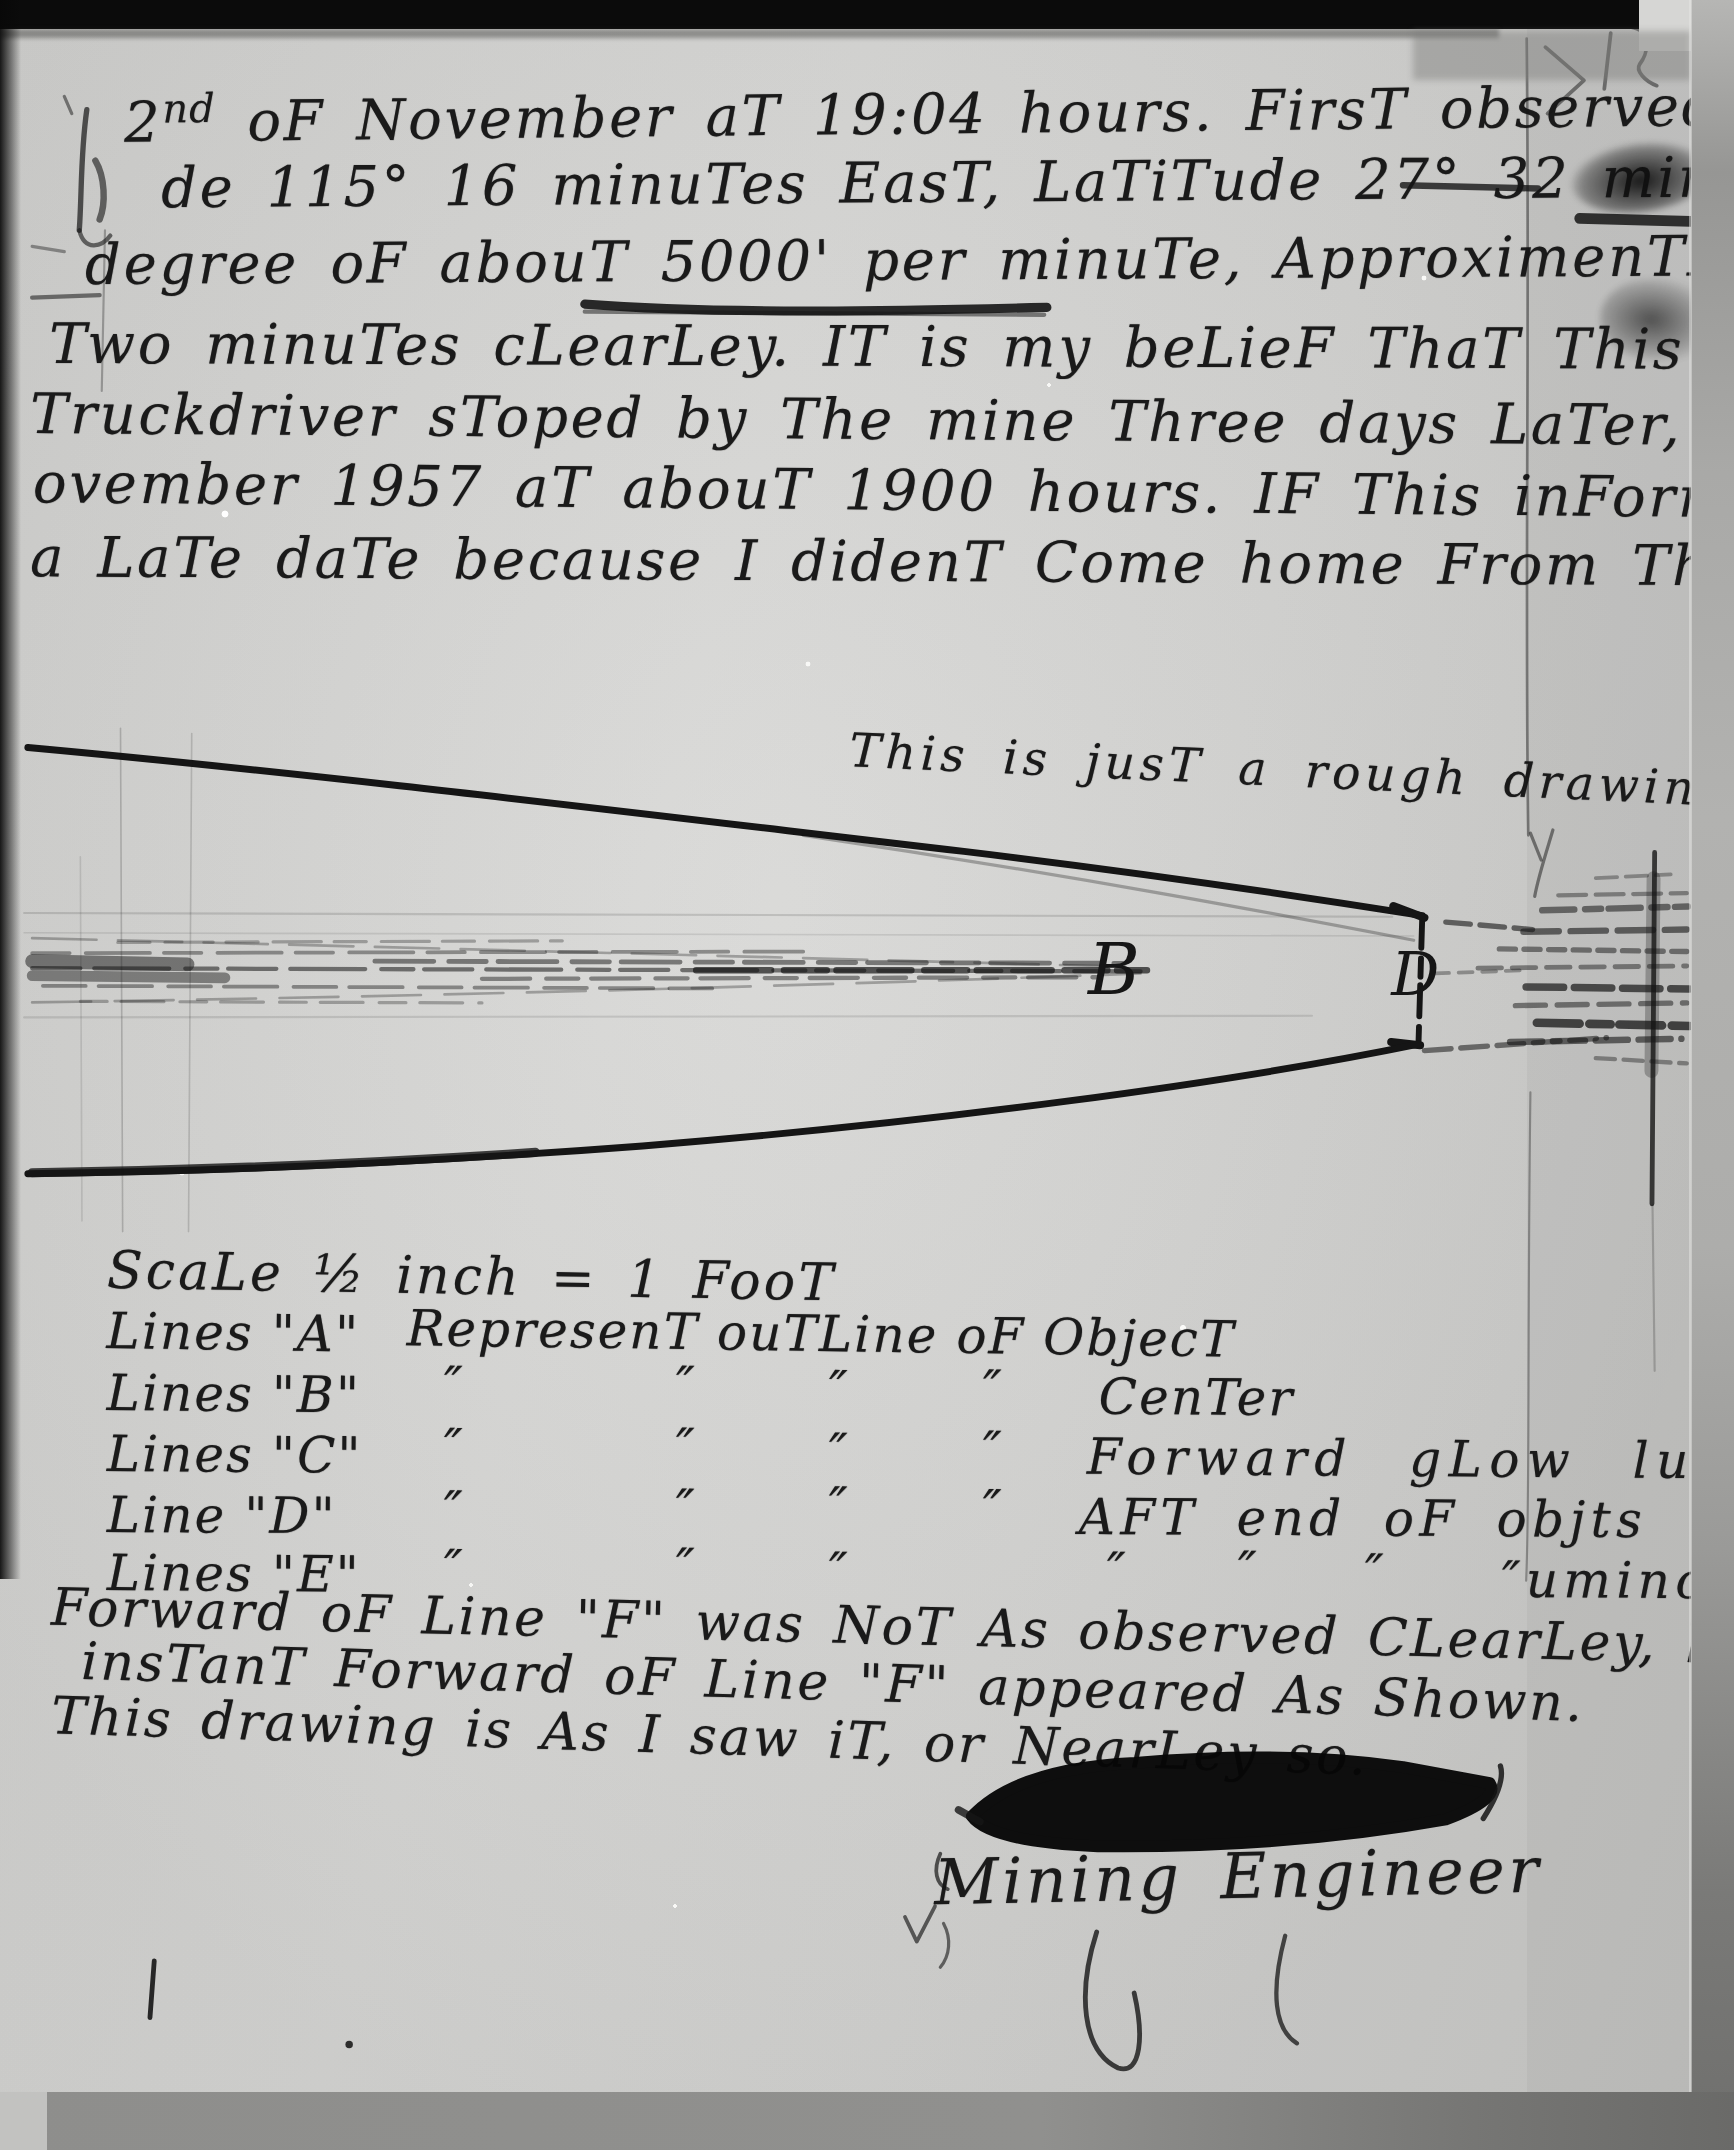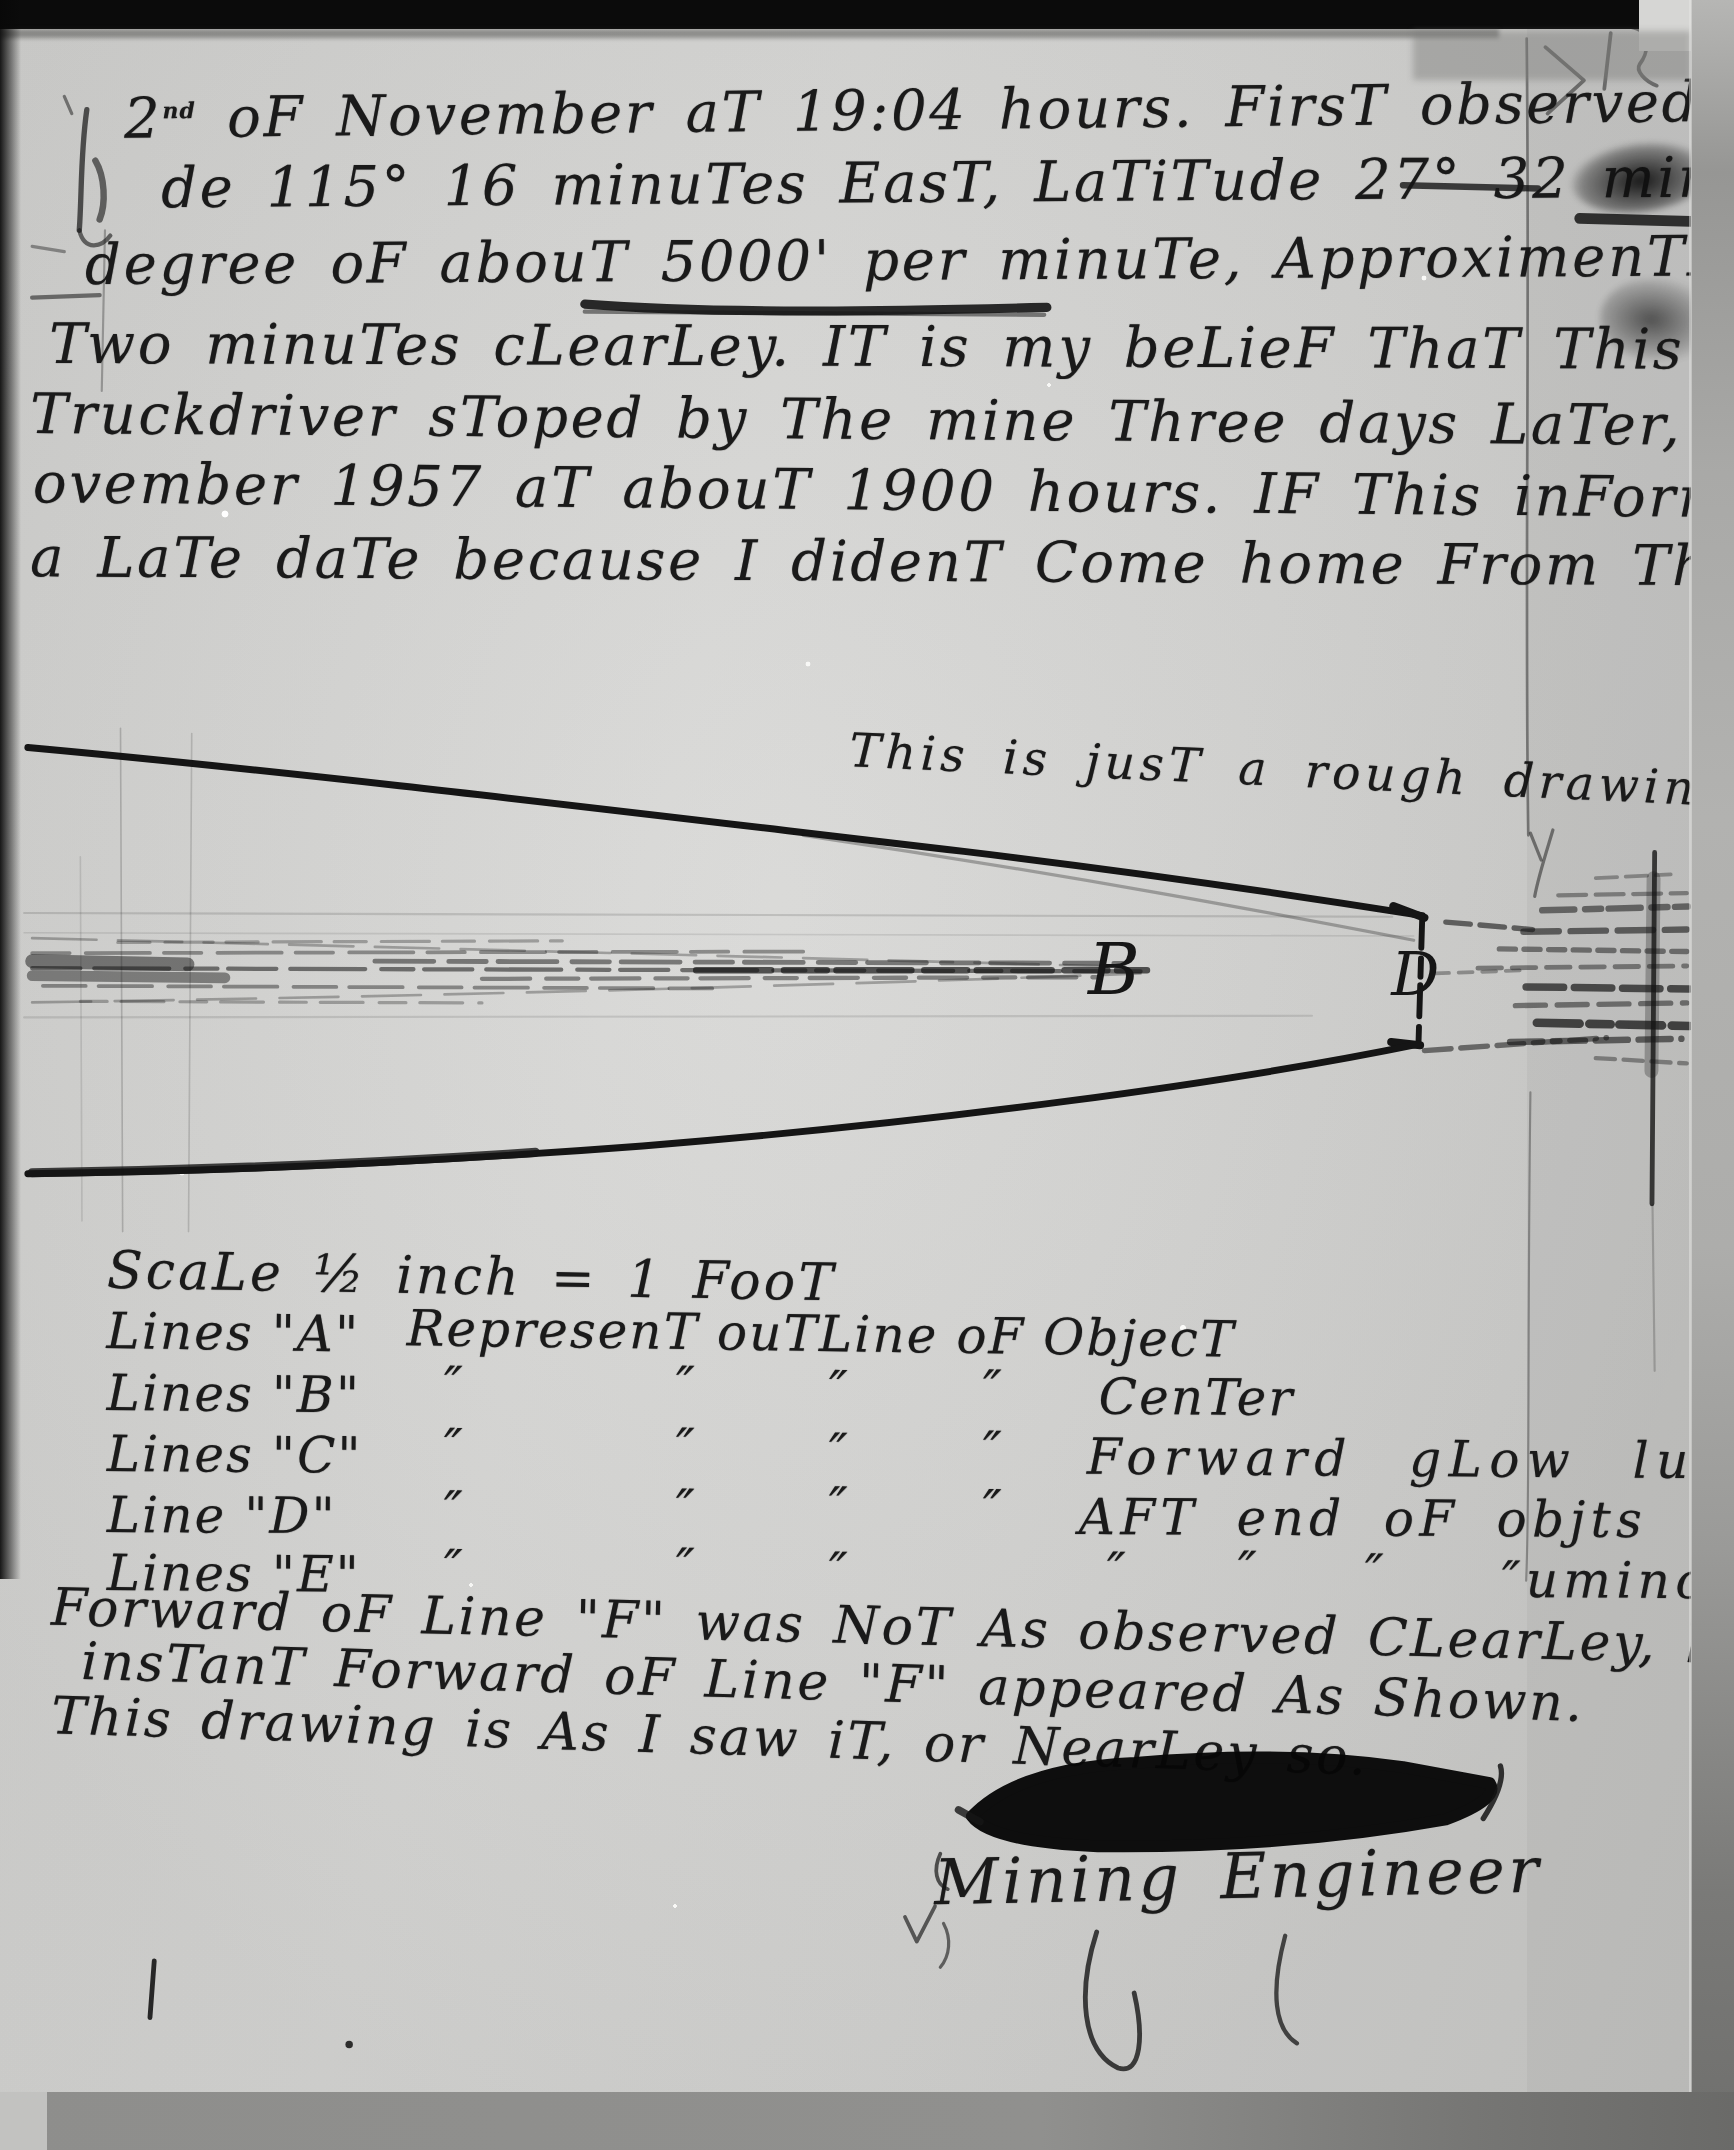--- a/index.html
+++ b/index.html
@@ -19,21 +19,21 @@
     font-family:"DejaVu Serif","Liberation Serif",serif;
   }
   .abs{position:absolute;}
   .hw{
     font-style:italic;color:#1a1a1a;white-space:nowrap;
     text-shadow:0 0 1.1px rgba(25,25,25,.45), 0.5px 0.5px 0 rgba(25,25,25,.12);
   }
   .hline{font-size:56px;letter-spacing:2.7px;word-spacing:10.7px;}
   .legendrow{font-size:50px;letter-spacing:2.1px;}
   .note{font-size:52px;letter-spacing:2.7px;word-spacing:8.6px;}
-  .sup{font-size:22px;vertical-align:19px;letter-spacing:1.1px;font-weight:bold;}
+  .sup{font-size:40px;vertical-align:19px;letter-spacing:1.1px;}
   .smudge{filter:blur(3.2px);border-radius:50%;}
   .ink-svg{filter:blur(0.3px);}
   .band{background:rgba(60,60,58,.05);}
 </style>
 </head>
 <body>
 
 <div id="page">
 
   <div class="abs band" style="left:1527px;top:29px;width:164px;height:2066px;"></div>

